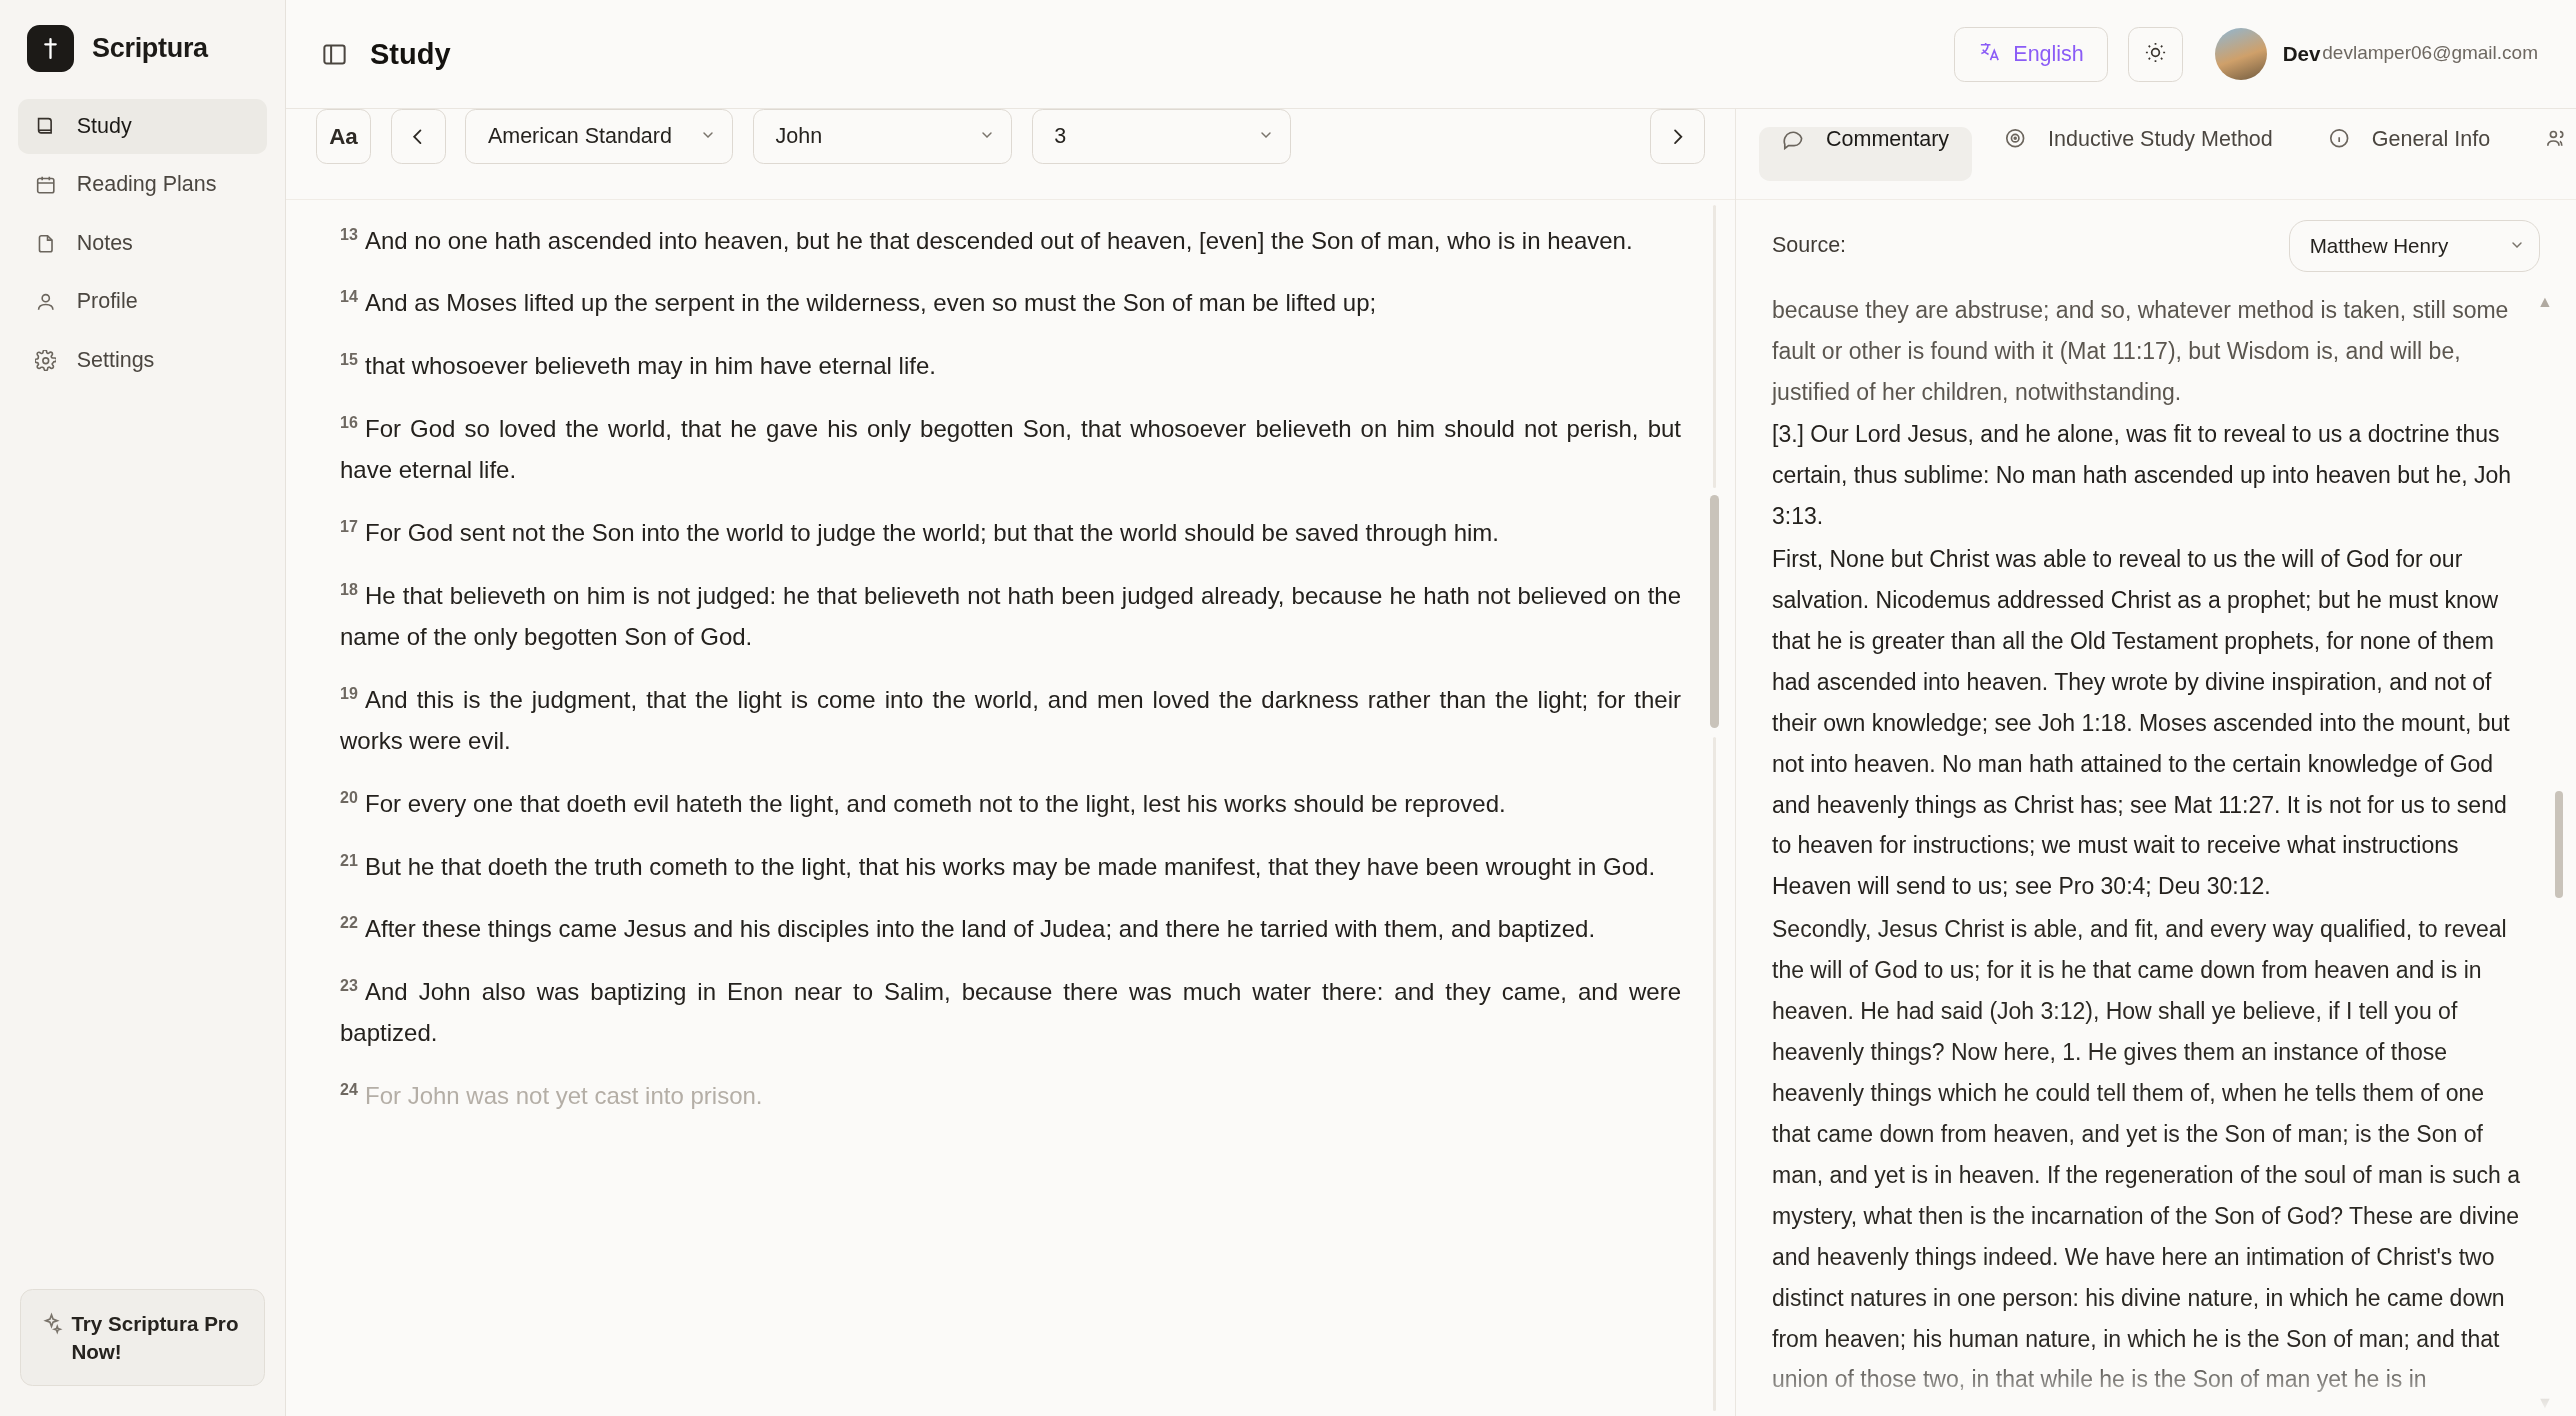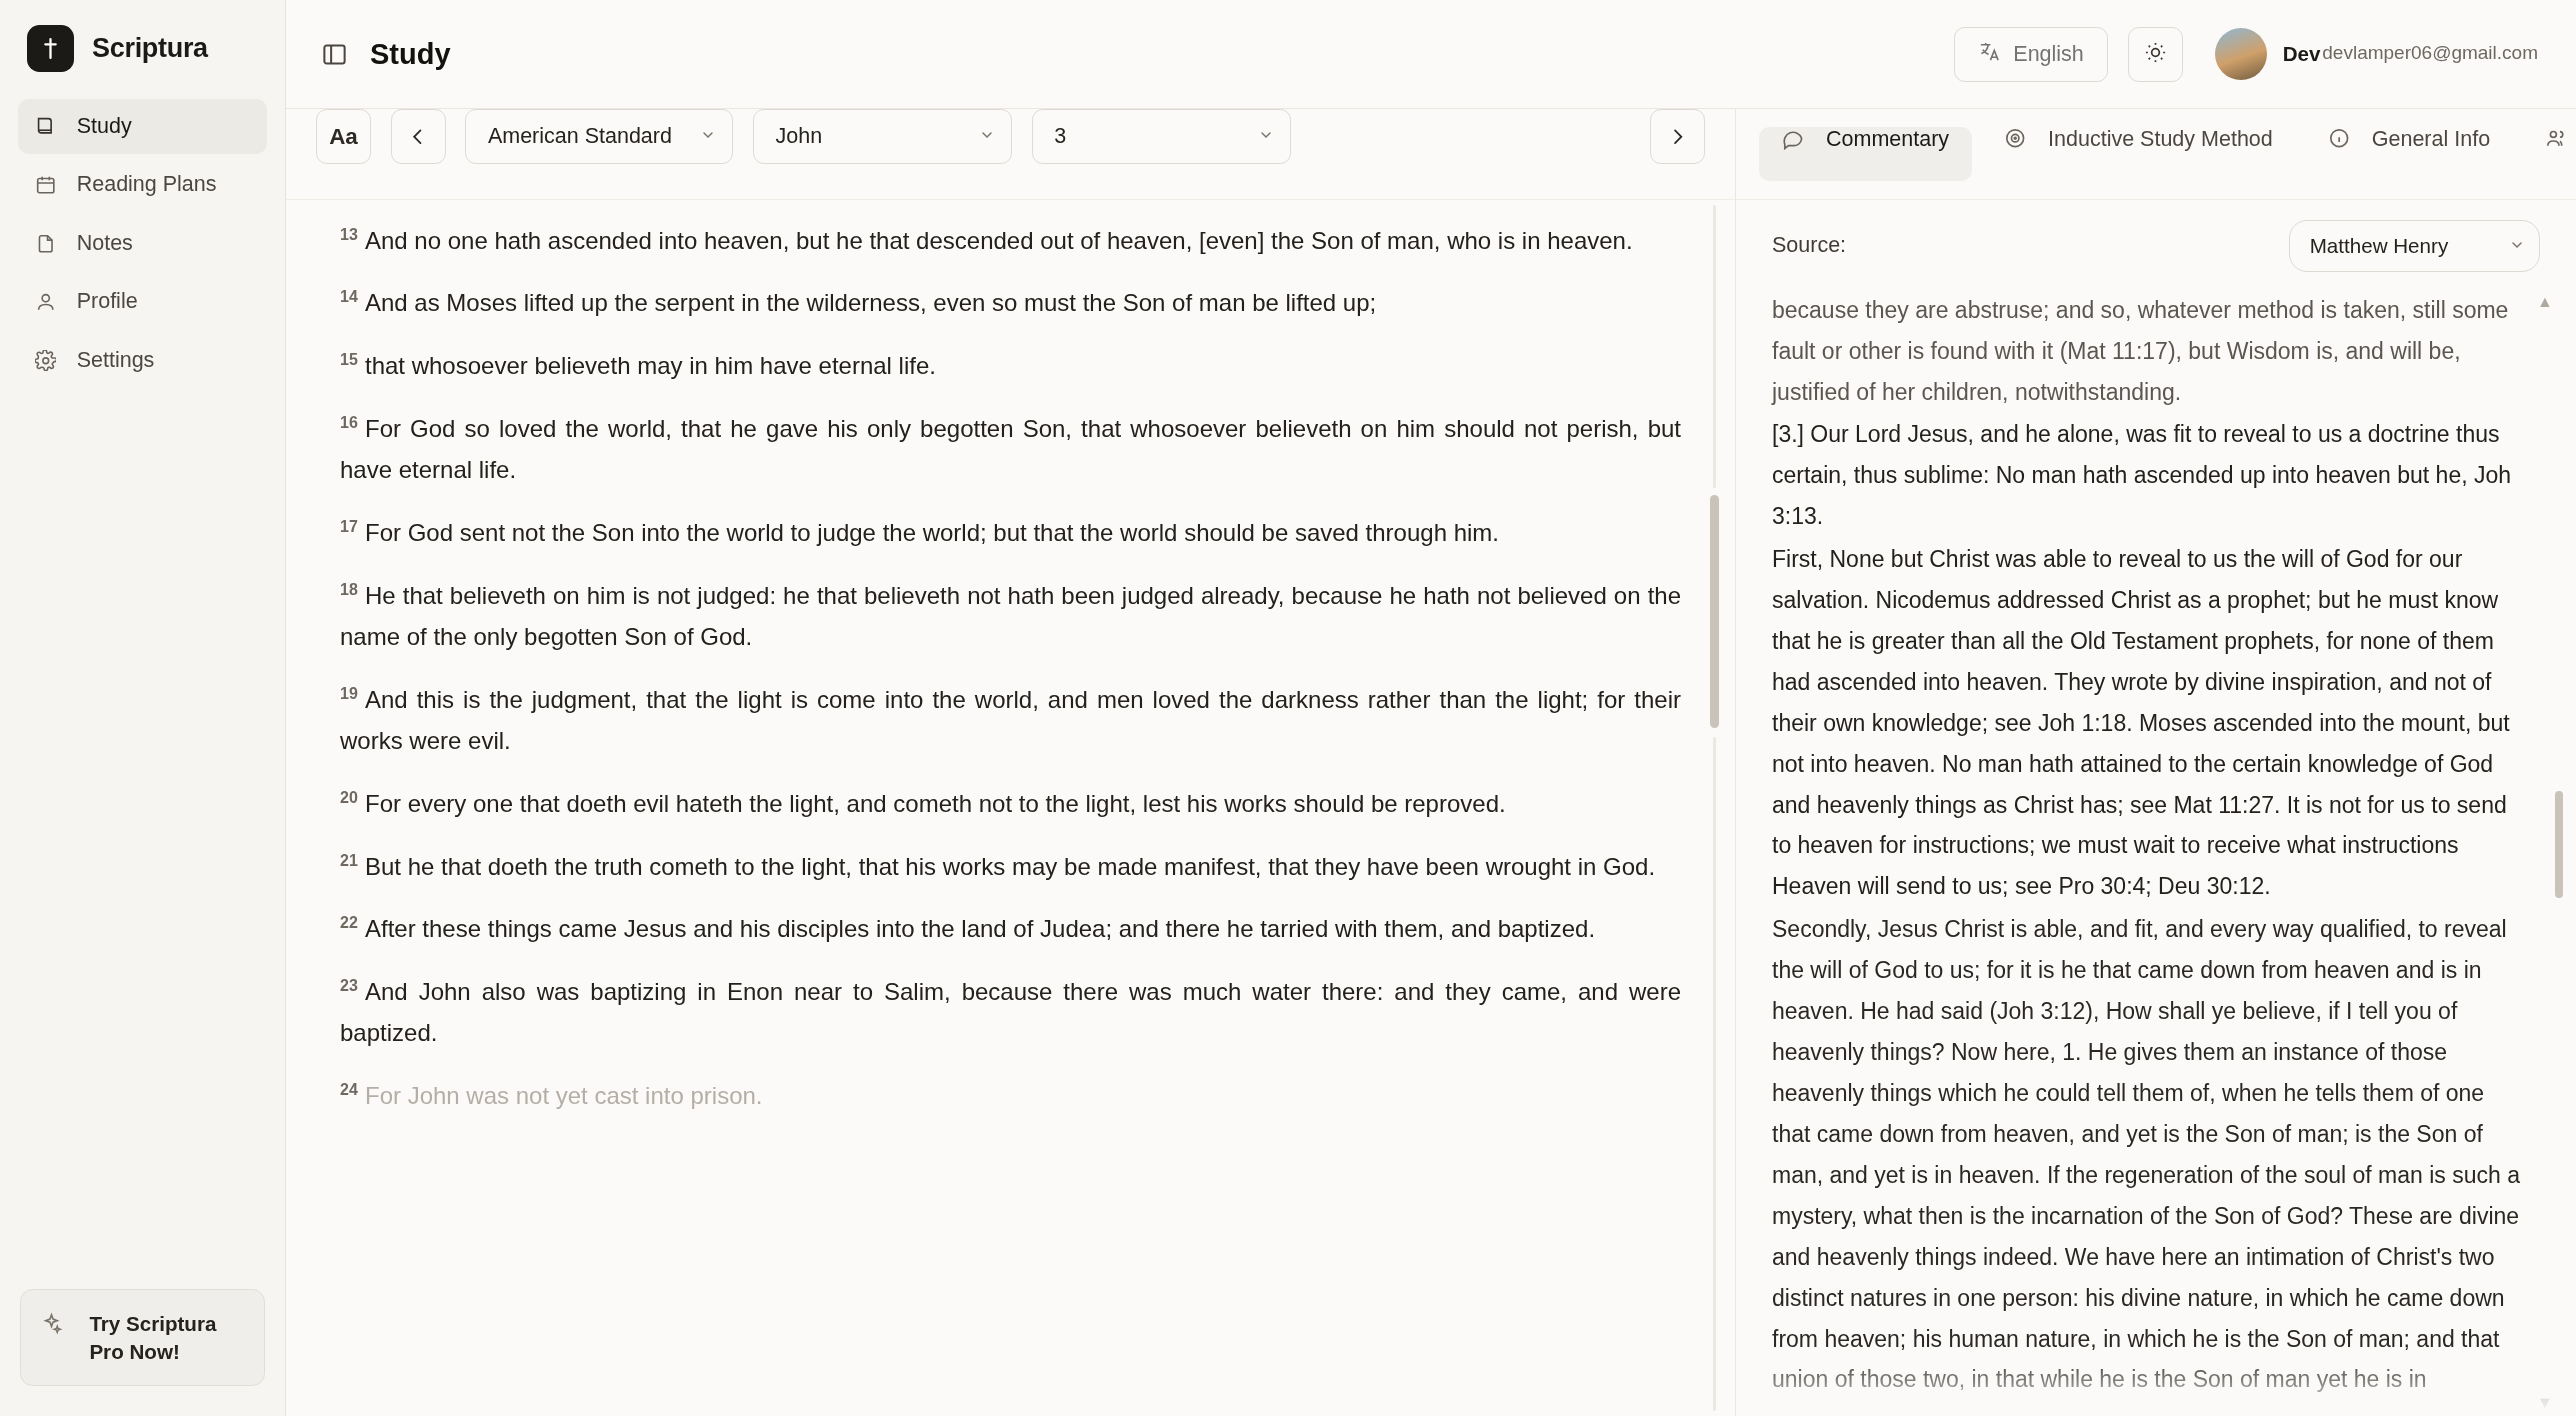--- a/index.html
+++ b/index.html
@@ -44,21 +44,21 @@
   .nav-icon { width: 23px; height: 23px; display: flex; align-items: center; justify-content: center; color: #6b655d; flex: 0 0 23px; }
   .nav-item.active .nav-icon { color: #36312b; }
 
   .sidebar-spacer { flex: 1 1 auto; }
   .pro-card {
     margin: 0 19.7px 30px 19.7px;
     background: #f0eeea;
     border: 0.9px solid #e2ded7;
     border-radius: 12.5px;
     padding: 19.7px 19.7px;
-    display: flex; gap: 26px; align-items: flex-start;
+    display: flex; gap: 8px; align-items: flex-start;
     cursor: pointer;
   }
   .pro-icon { width: 23px; height: 23px; color: #7a746b; flex: 0 0 23px; margin-top: 2.7px; }
   .pro-text { font-size: 20.6px; font-weight: 600; line-height: 1.35; color: #26231f; }
 
   
   .main { flex: 1 1 auto; display: flex; flex-direction: column; min-width: 0; background: #fbfaf8; }
 
   .topbar {
     height: 109px; flex: 0 0 109px;
@@ -68,21 +68,21 @@
     background: #fbfaf8;
   }
   .panel-toggle { width: 36px; height: 36px; display:flex; align-items:center; justify-content:center; color:#4b4640; cursor: pointer; }
   .page-title { font-size: 29px; font-weight: 600; margin-left: 18px; color: #14120f; }
   .topbar-right { margin-left: auto; display: flex; align-items: center; gap: 19.7px; }
 
   .lang-btn {
     display: flex; align-items: center; gap: 12.5px;
     height: 55px; padding: 0 23px;
     border: 0.9px solid #ded9d2; border-radius: 10.7px;
-    background: #fbfaf8; font-size: 21.5px; color: #737373; cursor: pointer;
+    background: #fbfaf8; font-size: 21.5px; color: #8b5cf6; cursor: pointer;
   }
   .theme-btn {
     width: 55px; height: 55px;
     border: 0.9px solid #ded9d2; border-radius: 10.7px;
     background: #fbfaf8; display:flex; align-items:center; justify-content:center;
     cursor: pointer; color:#3a352f;
   }
   .user { display: flex; align-items: center; gap: 16px; margin-left: 12.5px; cursor: pointer; }
   .avatar {
     width: 52px; height: 52px; border-radius: 50%;

